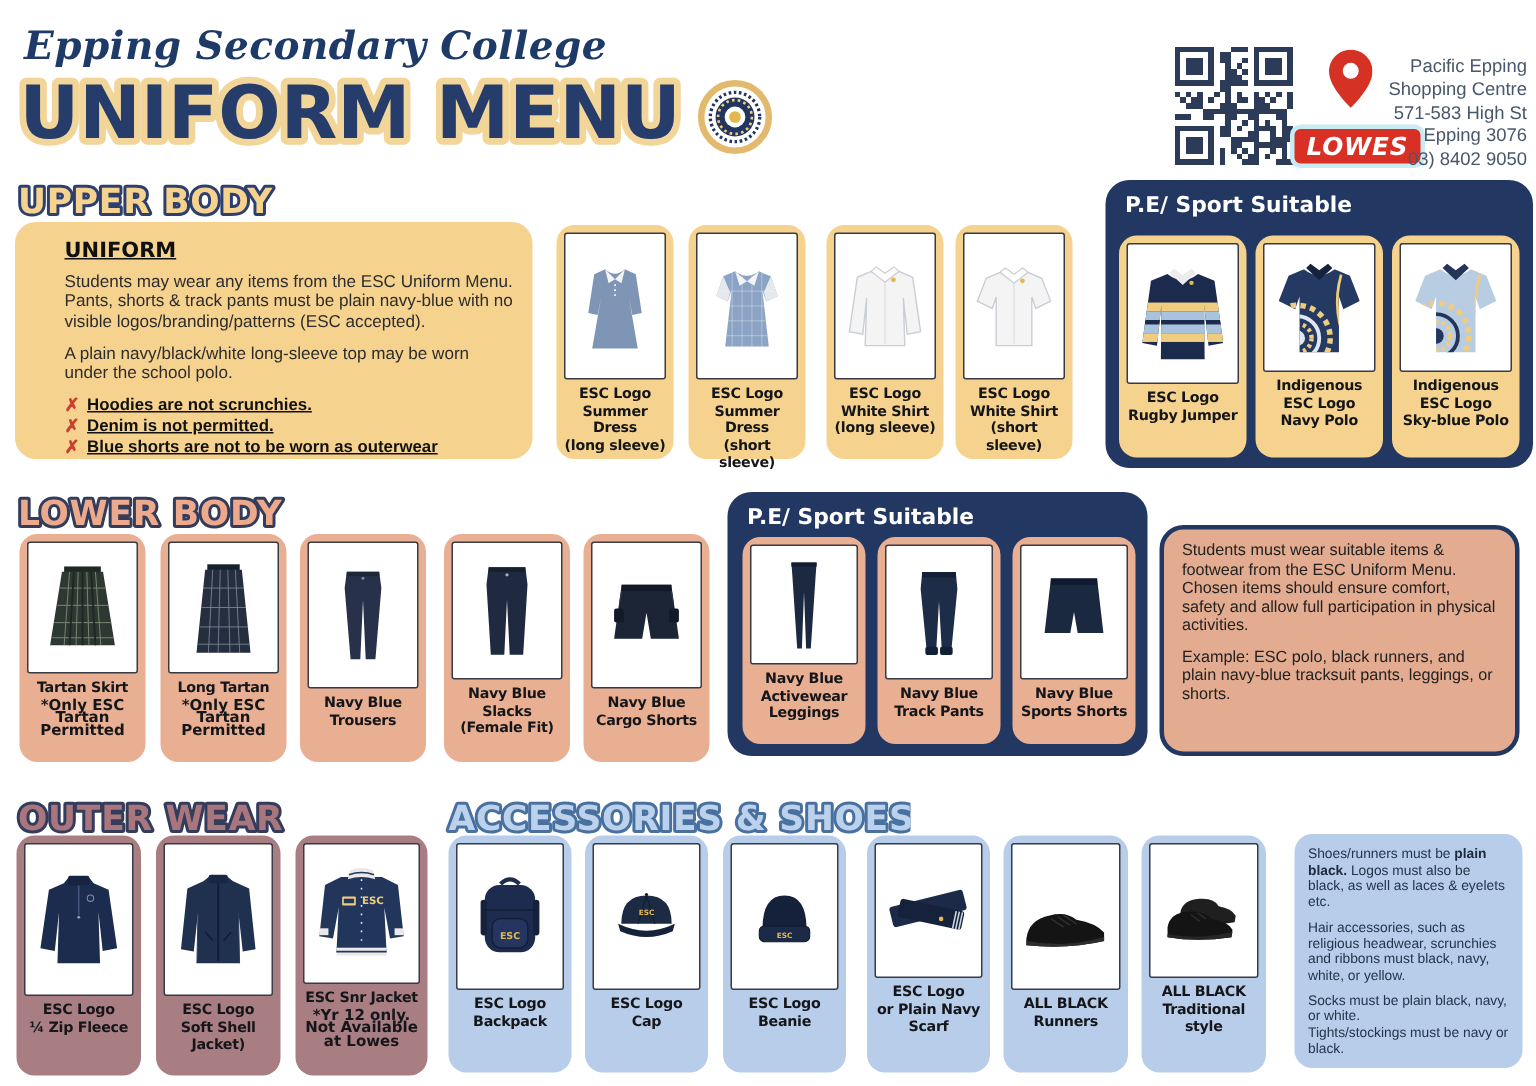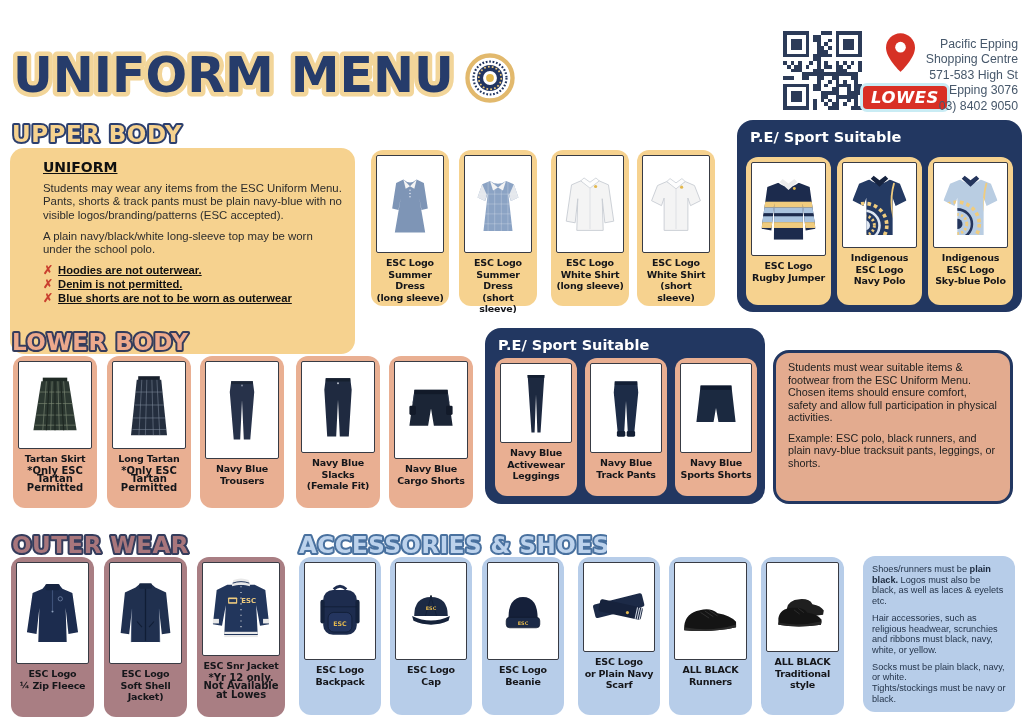--- a/index.html
+++ b/index.html
@@ -61,20 +61,21 @@
   .plabel{margin-top:4px;font-family:"DejaVu Sans",sans-serif;font-weight:bold;font-size:9.5px;
           line-height:11.6px;text-align:center;white-space:pre-line;color:#15161a;letter-spacing:-0.2px;}
   .pnote{margin-top:2px;font-family:"DejaVu Sans",sans-serif;font-weight:bold;font-size:10px;
          line-height:8.8px;text-align:center;white-space:pre-line;color:#15161a;}
 </style>
 </head>
 <body>
 
 <div id="page">
 
+  <div class="abs college" style="left:16px;top:16px;">Epping Secondary College</div>
 
   <svg class="abs" style="left:9px;top:42px;" width="480" height="62">
     <text x="4" y="50" class="big-title">UNIFORM MENU</text>
   </svg>
 
   <svg class="abs" style="left:464px;top:52px;" width="52" height="52" viewBox="0 0 60 60">
     <circle cx="30" cy="30" r="26" fill="none" stroke="#e2b96d" stroke-width="5"></circle>
     <circle cx="30" cy="30" r="21" fill="#ffffff"></circle>
     <circle cx="30" cy="30" r="19" fill="none" stroke="#223560" stroke-width="2.5" stroke-dasharray="2 2"></circle>
     <circle cx="30" cy="30" r="15" fill="#223560"></circle>
@@ -245,27 +246,27 @@
   <div class="abs addr" style="right:6px;top:37px;width:120px;">Pacific Epping
 Shopping Centre
 571-583 High St
 Epping 3076
 03) 8402 9050</div>
 
   <svg class="abs" style="left:10px;top:119px;" width="190" height="30">
     <text x="2" y="23" class="sec-text h-upper">UPPER BODY</text>
   </svg>
 
-  <div class="abs info-box" style="left:10px;top:148px;width:345px;height:206px;padding-left:33px;">
+  <div class="abs info-box" style="left:10px;top:148px;width:345px;height:158px;padding-left:33px;">
     <div class="ib-title">UNIFORM</div>
     <p class="ib-p">Students may wear any items from the ESC Uniform Menu. Pants, shorts &amp; track pants must be plain navy-blue with no visible logos/branding/patterns (ESC accepted).</p>
     <p class="ib-p">A plain navy/black/white long-sleeve top may be worn under the school polo.</p>
     <div class="rule">
       <span class="x">✗</span>
-      <span class="rule-text">Hoodies are not outerwear.</span>
+      <span class="rule-text">Hoodies are not scrunchies.</span>
     </div>
     <div class="rule">
       <span class="x">✗</span>
       <span class="rule-text">Denim is not permitted.</span>
     </div>
     <div class="rule">
       <span class="x">✗</span>
       <span class="rule-text">Blue shorts are not to be worn as outerwear</span>
     </div>
   </div>

